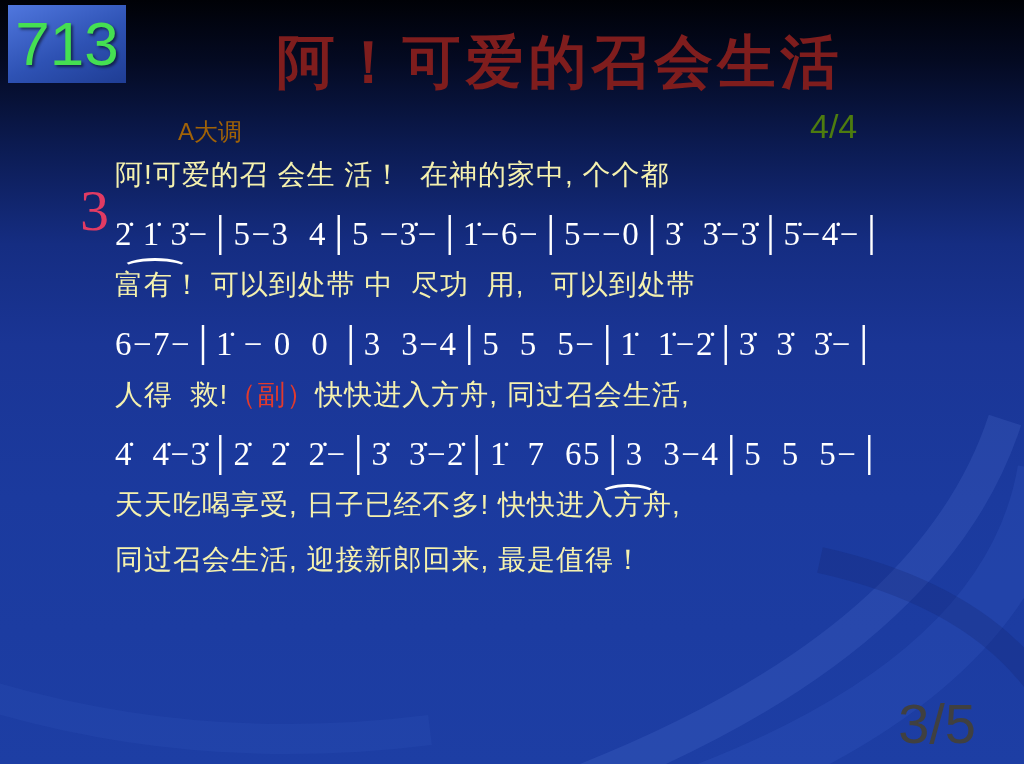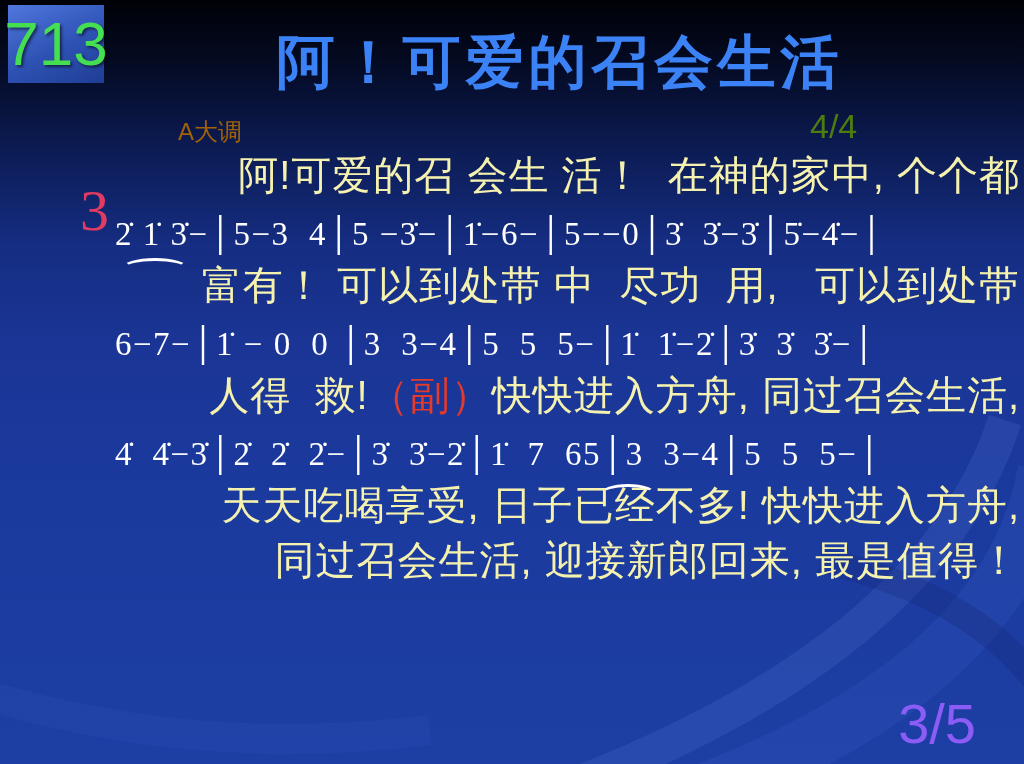--- a/index.html
+++ b/index.html
@@ -6,58 +6,58 @@
   body{
     width:1024px;height:764px;overflow:hidden;position:relative;
     background:linear-gradient(180deg,
       #000106 0%, #040a22 8%, #0c1c55 20%, #152d82 32%,
       #1a3595 45%, #1b3a9e 65%, #1d3ea4 100%);
     font-family:"Liberation Sans","DejaVu Sans",sans-serif;
   }
   .slide{position:absolute;inset:0;}
   .swirls{position:absolute;inset:0;width:1024px;height:764px;pointer-events:none;}
   .badge{
-    position:absolute;left:8px;top:5px;width:96px;height:78px;
+    position:absolute;left:8px;top:5px;width:118px;height:78px;
     background:linear-gradient(155deg,#5077de 0%,#2e52b4 55%,#1f3d94 100%);
     display:flex;align-items:center;justify-content:center;
   }
   .badge-num{
     color:#45e052;font-size:62px;line-height:1;font-weight:400;
     text-shadow:2px 2px 3px rgba(0,0,0,.55);
   }
   .title{
     position:absolute;left:96px;right:0;top:24px;text-align:center;
-    color:#3b82f6;font-size:58px;font-weight:bold;letter-spacing:5px;
+    color:#7f1d1d;font-size:58px;font-weight:bold;letter-spacing:5px;
     white-space:nowrap;
   }
   .key-sig{position:absolute;left:178px;top:116px;color:#a16207;font-size:24px;}
   .time-sig{position:absolute;left:810px;top:107px;color:#4d7c0f;font-size:34px;}
   .verse-num{
     position:absolute;left:80px;top:182px;color:#e23b63;font-size:58px;
     font-family:"Liberation Serif","DejaVu Serif",serif;line-height:1;
   }
   .score{position:absolute;left:115px;top:150px;right:4px;}
   .music-line{
     color:#ffffff;font-family:"Liberation Serif","DejaVu Serif",serif;
     font-size:33px;height:55px;line-height:58px;letter-spacing:1.5px;
     white-space:pre;
   }
   .lyric-line{
-    color:#f5f1ae;font-size:40px;height:55px;line-height:50px;
-    white-space:pre;letter-spacing:1px;text-align:right;
+    color:#f5f1ae;font-size:28px;height:55px;line-height:50px;
+    white-space:pre;letter-spacing:1px;
   }
   .marker-red{color:#e23a2c;}
   .slur{
     position:absolute;height:14px;
     border:3px solid transparent;border-top-color:#ffffff;border-radius:50%;
   }
   .slur-1{left:122px;top:258px;width:60px;}
   .slur-2{left:600px;top:484px;width:50px;}
   .page-num{
-    position:absolute;right:48px;bottom:12px;color:#8b5cf6;font-size:56px;line-height:1;
+    position:absolute;right:48px;bottom:12px;color:#404040;font-size:56px;line-height:1;
   }
 </style>
 </head>
 <body>
 
 <div class="slide">
 
   <svg class="swirls" viewBox="0 0 1024 764">
     <path d="M 560 790 Q 930 650 1005 420" stroke="rgba(110,150,240,0.14)" stroke-width="34" fill="none"></path>
     <path d="M 680 800 Q 1010 680 1045 470" stroke="rgba(60,95,200,0.22)" stroke-width="55" fill="none"></path>

